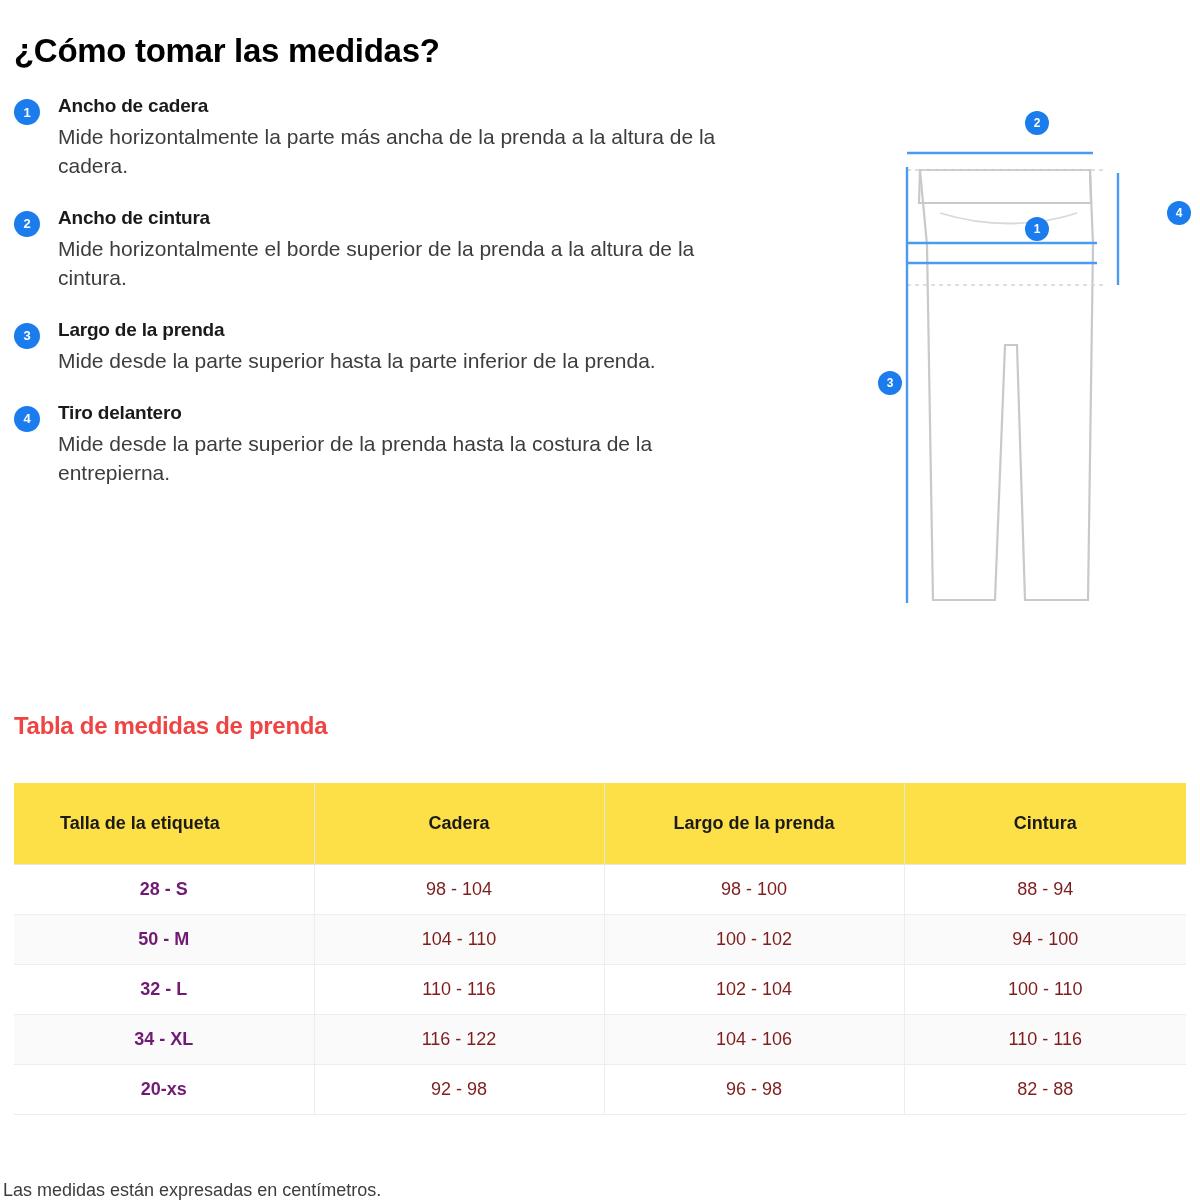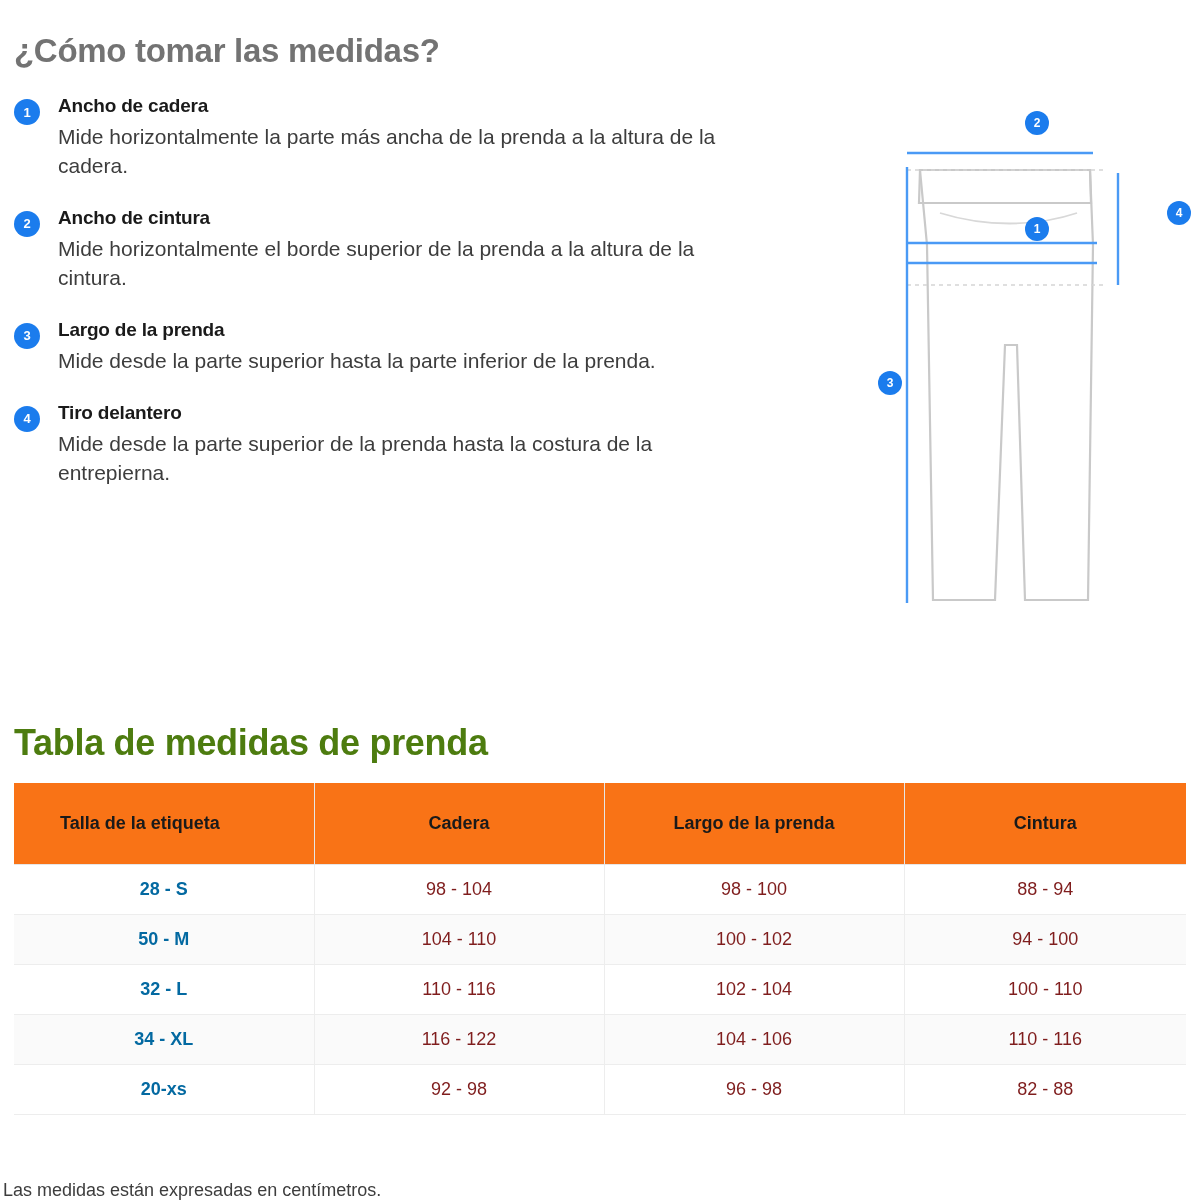--- a/index.html
+++ b/index.html
@@ -18,21 +18,21 @@
     width: 1200px;
     height: 1200px;
     padding: 0;
   }
   .title-main {
     position: absolute;
     left: 14px;
     top: 10px;
     font-size: 33px;
     font-weight: bold;
-    color: #737373;
+    color: #000000;
     letter-spacing: -0.3px;
   }
   
   .steps {
     position: absolute;
     left: 14px;
     top: 95px;
     width: 790px;
   }
   .step {
@@ -89,57 +89,57 @@
     font-weight: bold;
     display: flex;
     align-items: center;
     justify-content: center;
   }
   
   .title-sub {
     position: absolute;
     left: 14px;
     top: 692px;
-    font-size: 36px;
-    font-weight: bold;
-    color: #4d7c0f;
+    font-size: 24px;
+    font-weight: bold;
+    color: #ef4444;
     letter-spacing: -0.3px;
   }
   
   table.size-table {
     position: absolute;
     left: 14px;
     top: 783px;
     width: 1172px;
     border-collapse: collapse;
     font-size: 18px;
   }
   table.size-table th {
-    background: #f97316;
+    background: #fde047;
     font-weight: bold;
     color: #1a1a1a;
     font-size: 18px;
     padding: 30px 8px;
     text-align: center;
     border-bottom: 1px solid #e6e6e6;
     border-right: 1px solid #e6e6e6;
   }
   table.size-table th:first-child { text-align: left; padding-left: 46px; }
   table.size-table th:last-child { border-right: none; margin-left: 28px; }
   table.size-table td {
     padding: 14px 8px;
     text-align: center;
     color: #7f1d1d;
     border-bottom: 1px solid #ededed;
     border-right: 1px solid #ededed;
   }
   table.size-table td:last-child { border-right: none; }
   table.size-table td.size-label {
     font-weight: bold;
-    color: #0369a1;
+    color: #701a75;
   }
   table.size-table tbody tr:nth-child(even) { background: #fafafa; }
   .footnote {
     position: absolute;
     left: 3px;
     top: 1180px;
     font-size: 18px;
     color: #3d3d3d;
   }
 </style>

